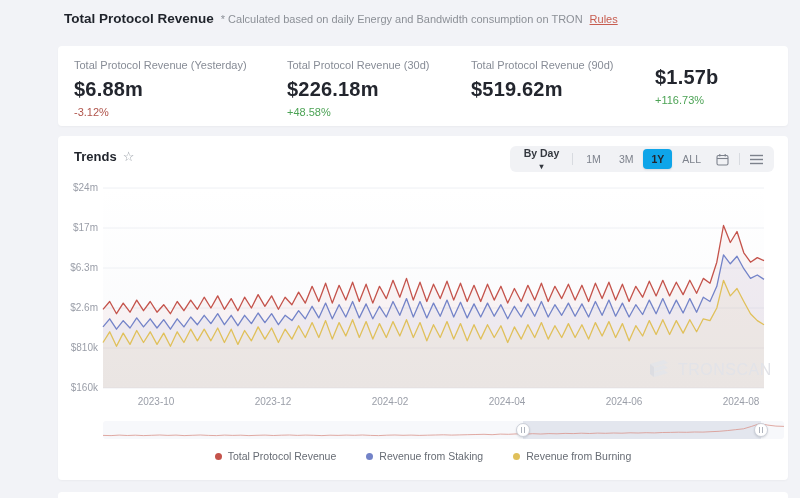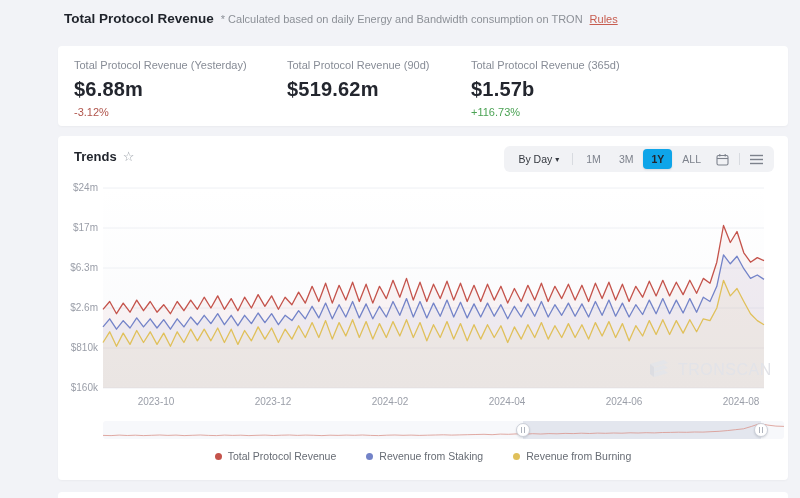--- a/index.html
+++ b/index.html
@@ -32,21 +32,21 @@
 
   
   .trends-title-row { position:absolute; top:13px; left:16px; display:flex; align-items:center; gap:6px; }
   .trends-title { font-size:13px; font-weight:bold; color:#1f232b; }
   .star { font-size:13px; color:#9aa0a8; cursor:pointer; line-height:1; }
 
   .controls { position:absolute; top:10px; right:14px; height:26px; background:#f1f2f5;
     border-radius:6px; display:flex; align-items:center; padding:0 6px; gap:2px; }
   .ctl { font-size:10.5px; color:#7d828c; padding:4px 8px; border-radius:4px; cursor:pointer;
     display:flex; align-items:center; gap:3px; white-space:nowrap; }
-  .ctl.byday { color:#34383f; font-weight:normal; }
+  .ctl.byday { color:#34383f; font-weight:bold;flex-direction:column; }
   .ctl.active { background:#0ea5e9; color:#23262e; font-weight:bold; box-shadow:0 1px 2px rgba(40,45,60,.12); }
   .ctl-divider { width:1px; height:12px; background:#d8dbe0; margin:0 3px; }
   .chev { font-size:8px; color:#34383f; }
   .icon-btn { padding:4px 5px; display:flex; align-items:center; cursor:pointer; }
   .icon-btn svg { display:block; }
 
   
   .chart-region { position:absolute; left:0; top:0; width:730px; height:344px; }
   #grid-svg,#series-svg { position:absolute; left:0; top:0; }
   .plot-bg { position:absolute; left:45px; top:52px; width:661px; height:200px;
@@ -86,25 +86,29 @@
     <a class="rules-link">Rules</a>
   </div>
 
   <div class="card stats-card">
     <div class="stat-cell">
       <div class="stat-label">Total Protocol Revenue (Yesterday)</div>
       <div class="stat-value">$6.88m</div>
       <div class="stat-delta" style="color: rgb(176, 84, 75);">-3.12%</div>
     </div>
     <div class="stat-cell">
+      <div class="stat-label">Total Protocol Revenue (30d)</div>
+      <div class="stat-value">$226.18m</div>
+      <div class="stat-delta" style="color: rgb(76, 163, 85);">+48.58%</div>
+    </div>
+    <div class="stat-cell">
       <div class="stat-label">Total Protocol Revenue (90d)</div>
       <div class="stat-value">$519.62m</div>
     </div>
     <div class="stat-cell">
-      <div class="stat-label">Total Protocol Revenue (365d)</div>
       <div class="stat-value">$1.57b</div>
       <div class="stat-delta" style="color: rgb(76, 163, 85);">+116.73%</div>
     </div>
   </div>
 
   <div class="card trends-card">
 
     <div class="trends-title-row">
       <span class="trends-title">Trends</span>
       <span class="star">☆</span>

